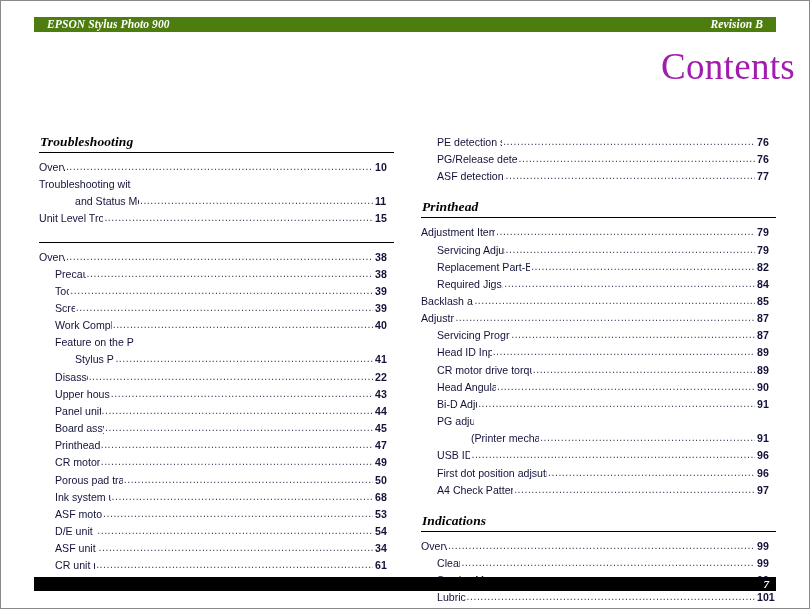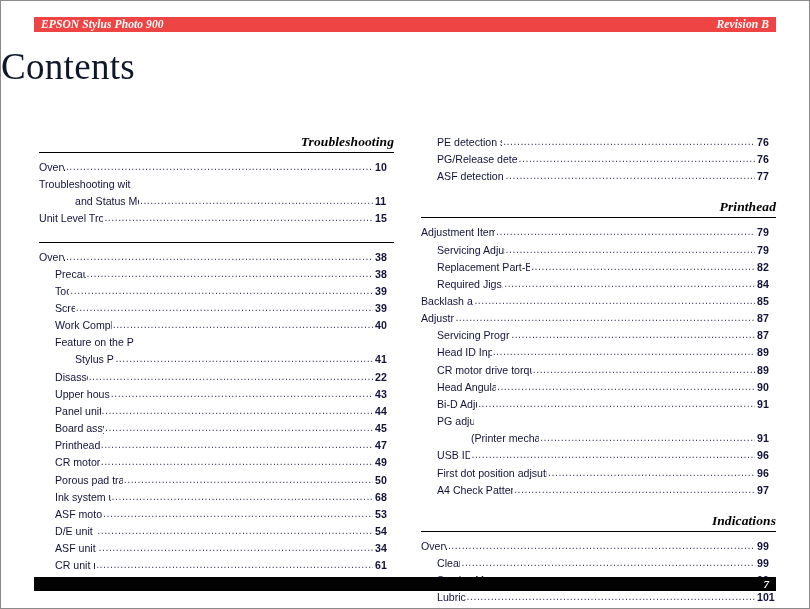--- a/index.html
+++ b/index.html
@@ -20,25 +20,25 @@
     overflow: hidden;
   }
 
   
   .header-bar {
     position: absolute;
     left: 33px;
     top: 16px;
     width: 742px;
     height: 15px;
-    background: #ef4444;
+    background: #4d7c0f;
     display: flex;
     align-items: center;
     justify-content: space-between;
-    padding: 0 7px;
+    padding: 0 13px;
     box-sizing: border-box;
   }
   .header-bar .hdr-text {
     color: #ffffff;
     font-family: "Liberation Serif", serif;
     font-style: italic;
     font-weight: bold;
     font-size: 11.5px;
     letter-spacing: 0.1px;
     white-space: nowrap;
@@ -65,25 +65,25 @@
     font-size: 11px;
     line-height: 1;
   }
 
   
   .doc-title {
     position: absolute;
     left: 0;
     top: 44px;
     width: 794px;
-    text-align: left;
+    text-align: right;
     font-family: "Liberation Serif", serif;
     font-size: 37px;
     font-weight: normal;
-    color: #0f172a;
+    color: #a21caf;
     letter-spacing: 0.3px;
   }
 
   
   .columns {
     position: absolute;
     left: 0;
     top: 133px;
     width: 810px;
     height: 430px;
@@ -104,21 +104,20 @@
   .sec-head {
     font-family: "Liberation Serif", serif;
     font-style: italic;
     font-weight: bold;
     font-size: 13.5px;
     color: #000000;
     padding-left: 1px;
     padding-bottom: 1px;
     line-height: 1.25;
     letter-spacing: 0.1px;
-    text-align: right;
   }
   .sec-rule {
     border-bottom: 1.4px solid #000000;
     margin-bottom: 6px;
     width: 100%;
   }
 
   
   .toc-entry {
     display: flex;

